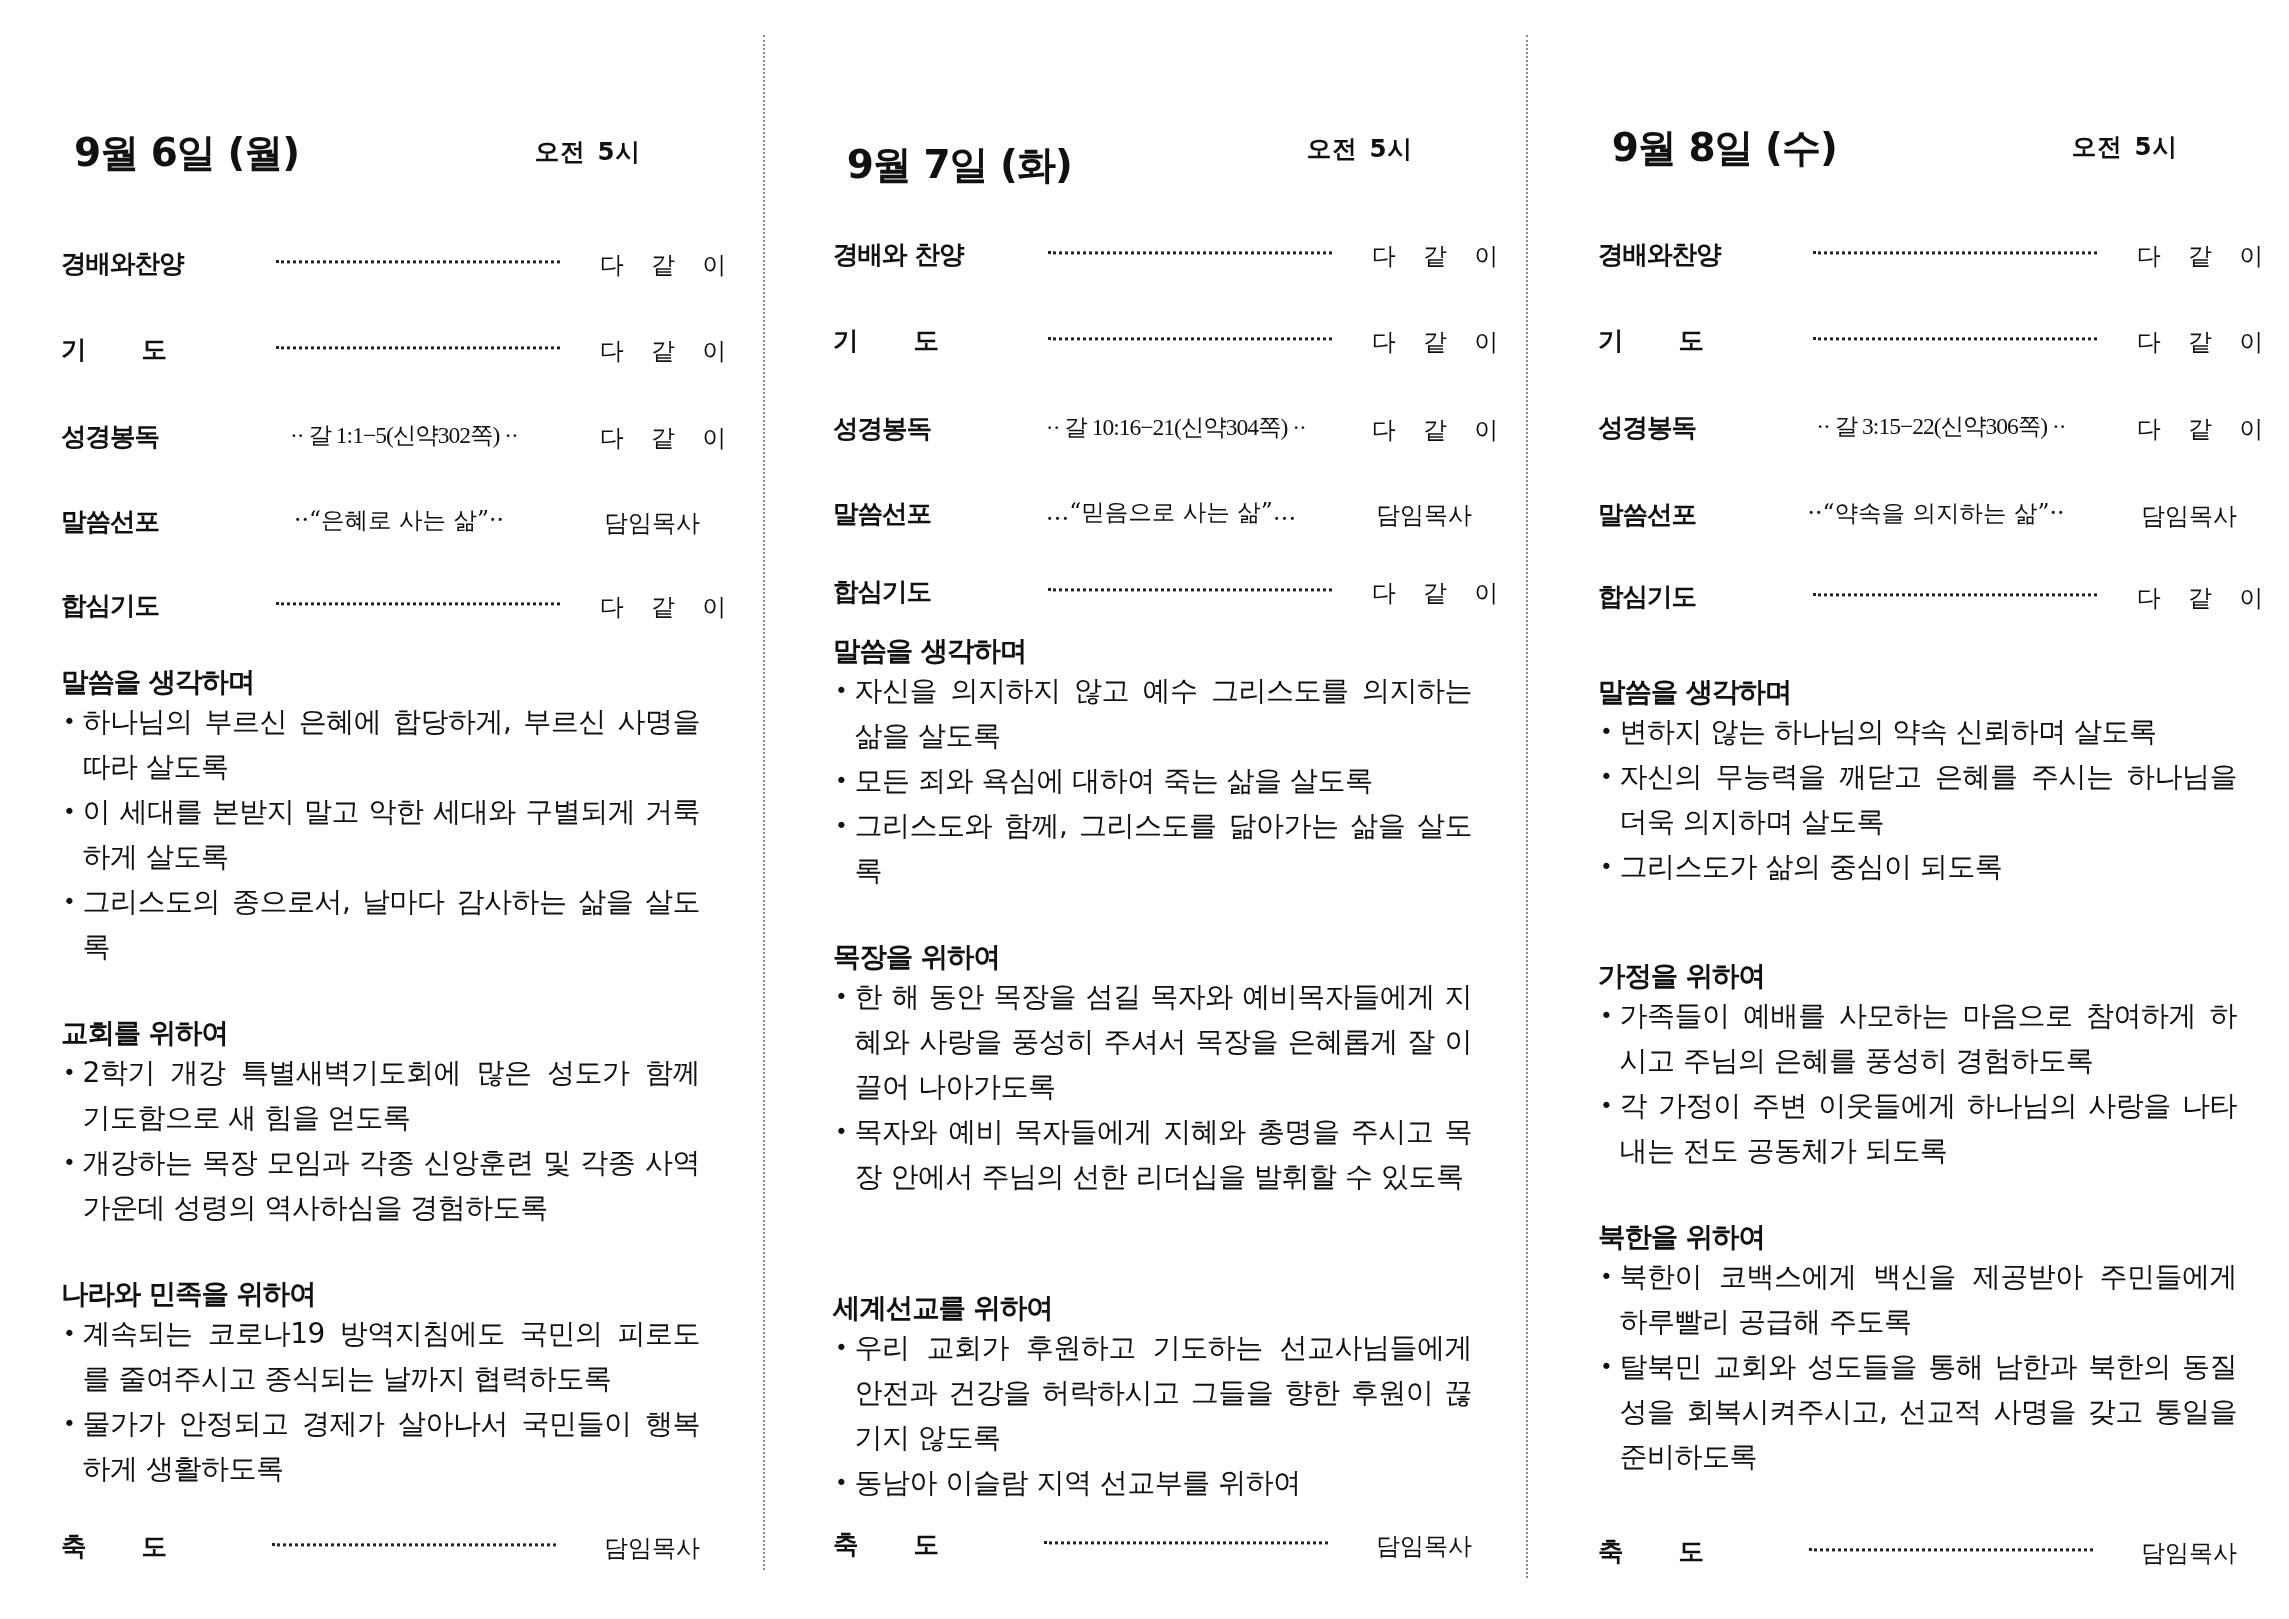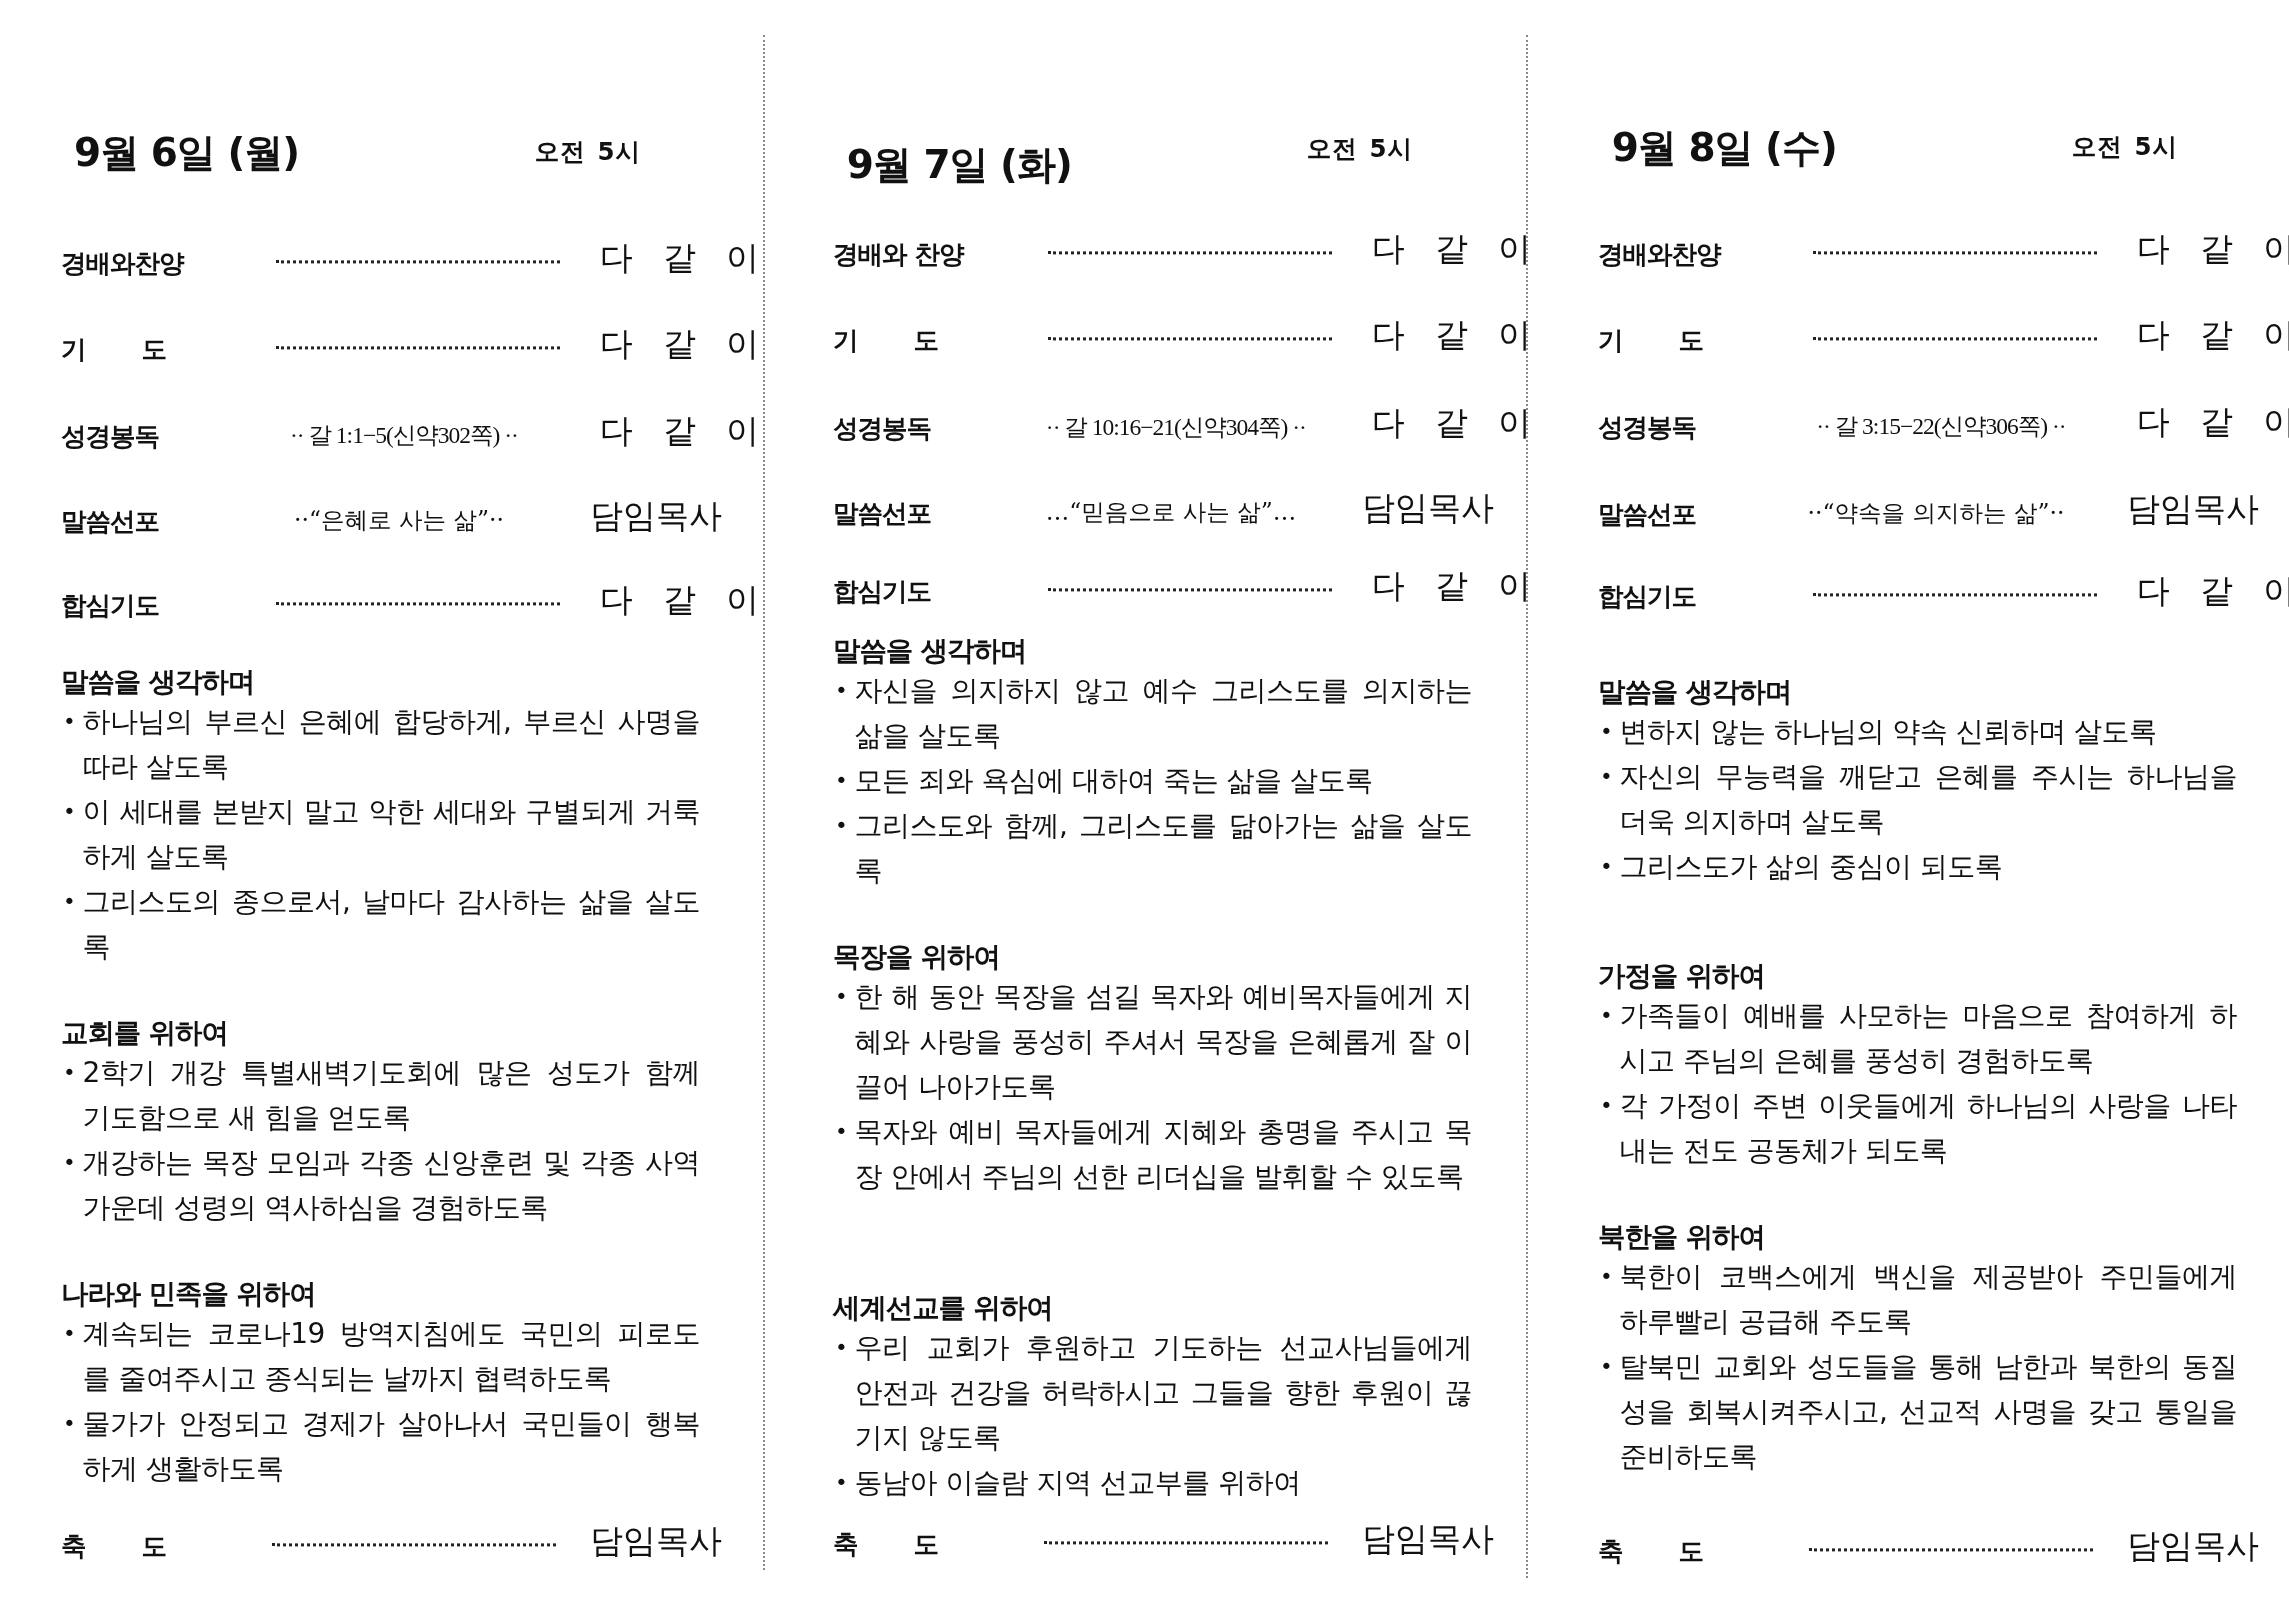--- a/index.html
+++ b/index.html
@@ -11,21 +11,21 @@
   .title { font-weight: bold; font-size: 39px; letter-spacing: -1px; line-height: 49px; transform: translateY(-24.5px); }
   .time { position: absolute; right: 59px; font-weight: bold; font-size: 24.5px; line-height: 29px; transform: translateY(-14.7px); letter-spacing: 1px; }
   .time span + span { margin-left: 11.8px; }
   .row { height: 39px; transform: translateY(-19.6px); display: flex; align-items: flex-end; }
   .row .label { width: 147px; font-weight: bold; font-size: 25.5px; letter-spacing: -1px; white-space: nowrap; }
   .row .label.spread { letter-spacing: 55px; }
   .row .mid { flex: 1; display: flex; align-items: center; justify-content: center; height: 39px; }
   .leader { width: 284px; height: 0; border-bottom: 3.9px dotted #222; margin-left: 29px; }
   .scripture { font-family: Liberation Serif, serif; font-size: 23.5px; white-space: nowrap; letter-spacing: -1px; }
   .sermon { font-family: "DejaVu Serif", "Liberation Serif", serif; font-size: 23.5px; white-space: nowrap; }
-  .row .val { width: 110px; text-align: right; font-size: 33px; white-space: nowrap; }
+  .row .val { width: 110px; text-align: right; font-size: 24px; white-space: nowrap; }
   .row .val.spread { letter-spacing: 9.8px; margin-right: -9.8px; }
   .section-h { font-weight: bold; font-size: 27.4px; line-height: 35px; transform: translateY(-17.6px); letter-spacing: -1px; }
   .bullets { margin: 0; padding: 0; list-style: none; }
   .bullets li { position: relative; padding-left: 21.6px; font-size: 28px; line-height: 45px; text-align: justify; text-align-last: left; letter-spacing: -0.5px; }
   .bullets li::before { content: "\2022"; position: absolute; left: 2px; top: 0; font-size: 21.6px; }
 </style>
 </head>
 <body>
 
 <div class="divider" style="left:763px; top:35px; height:1535px;"></div>

